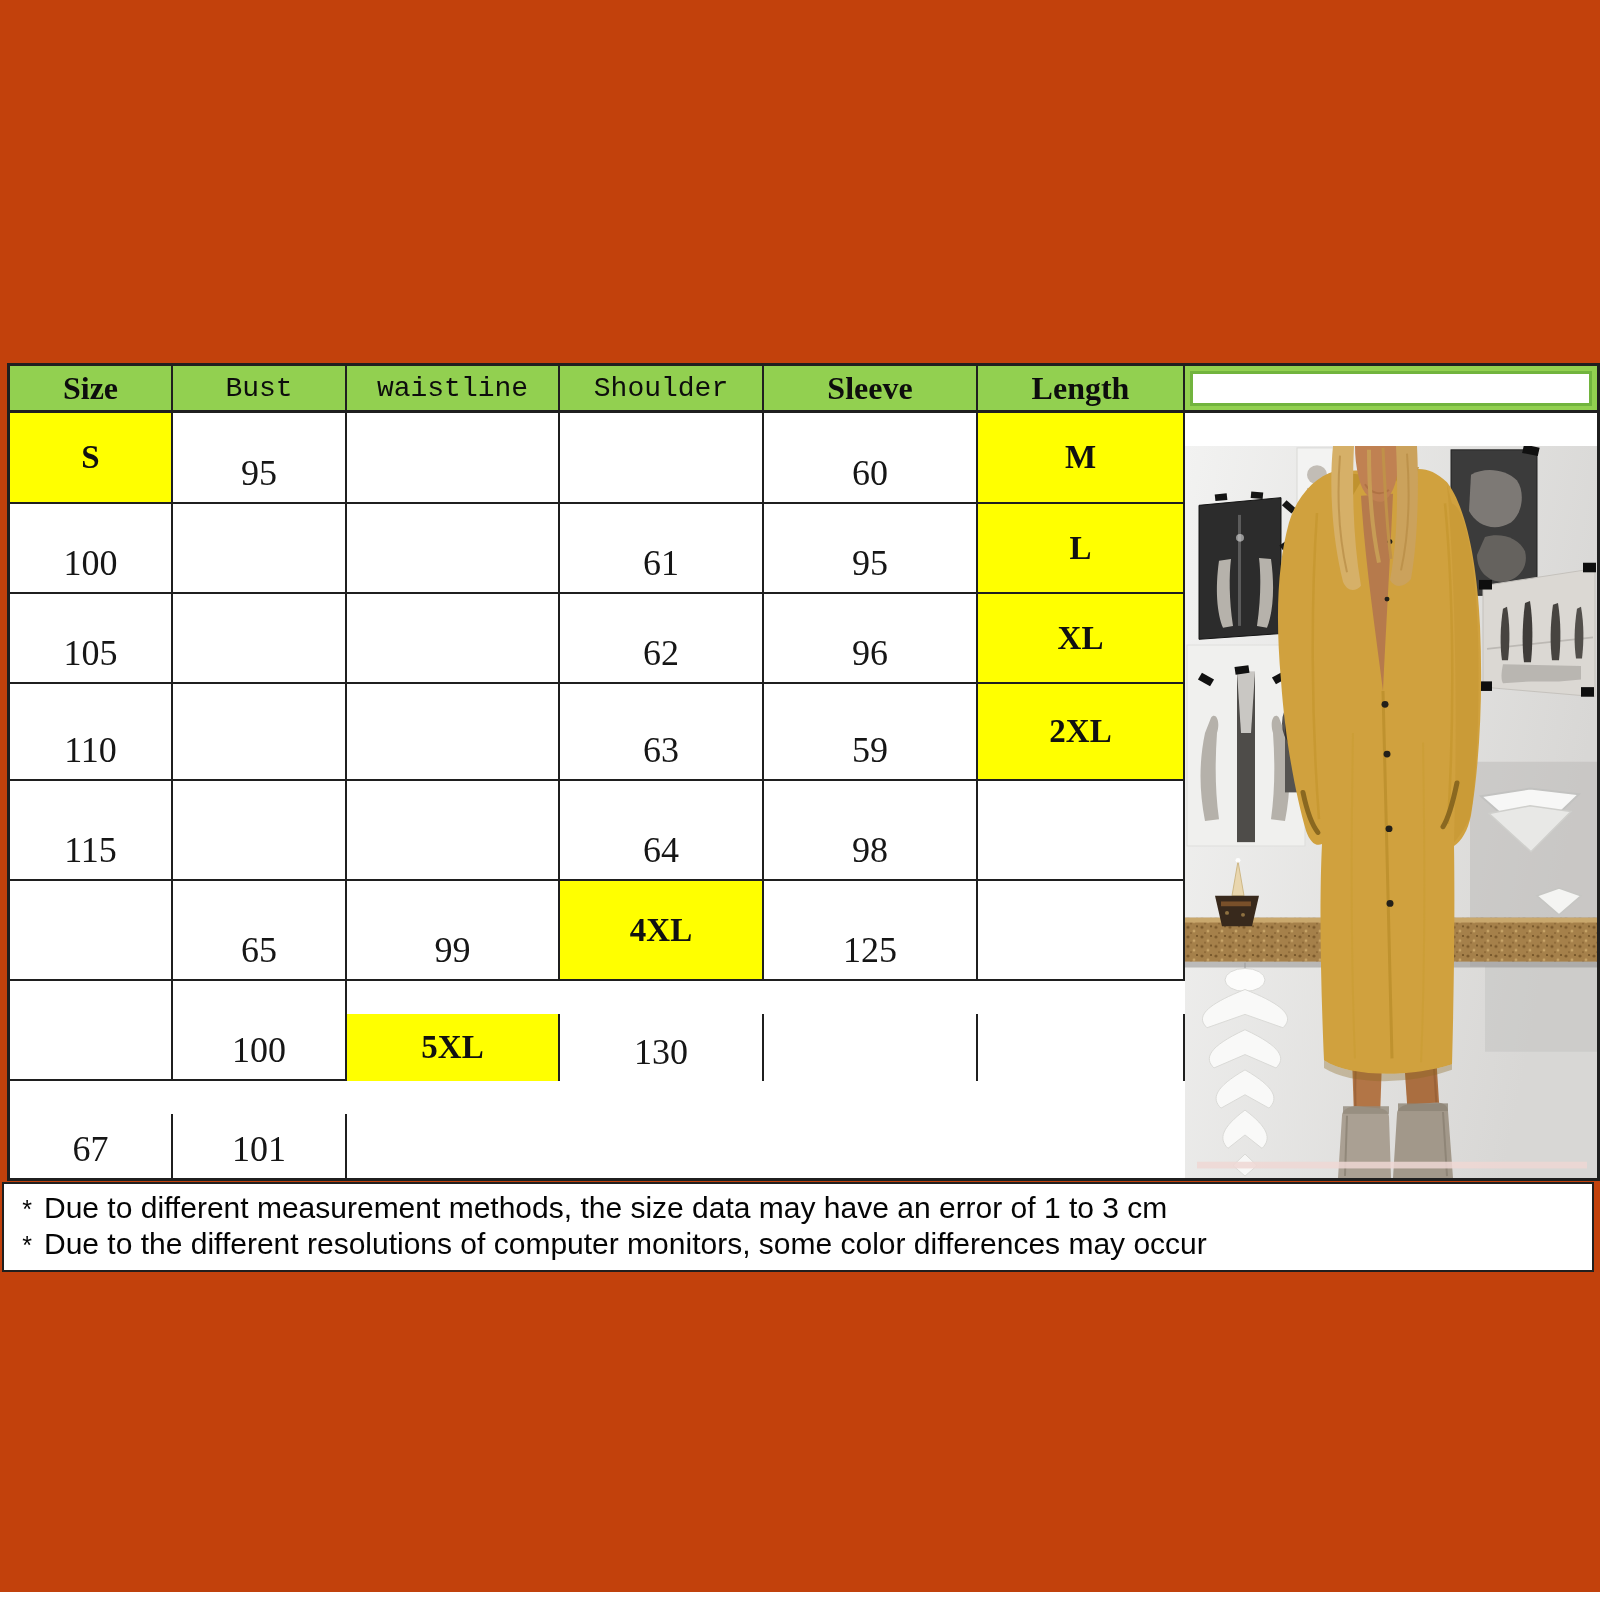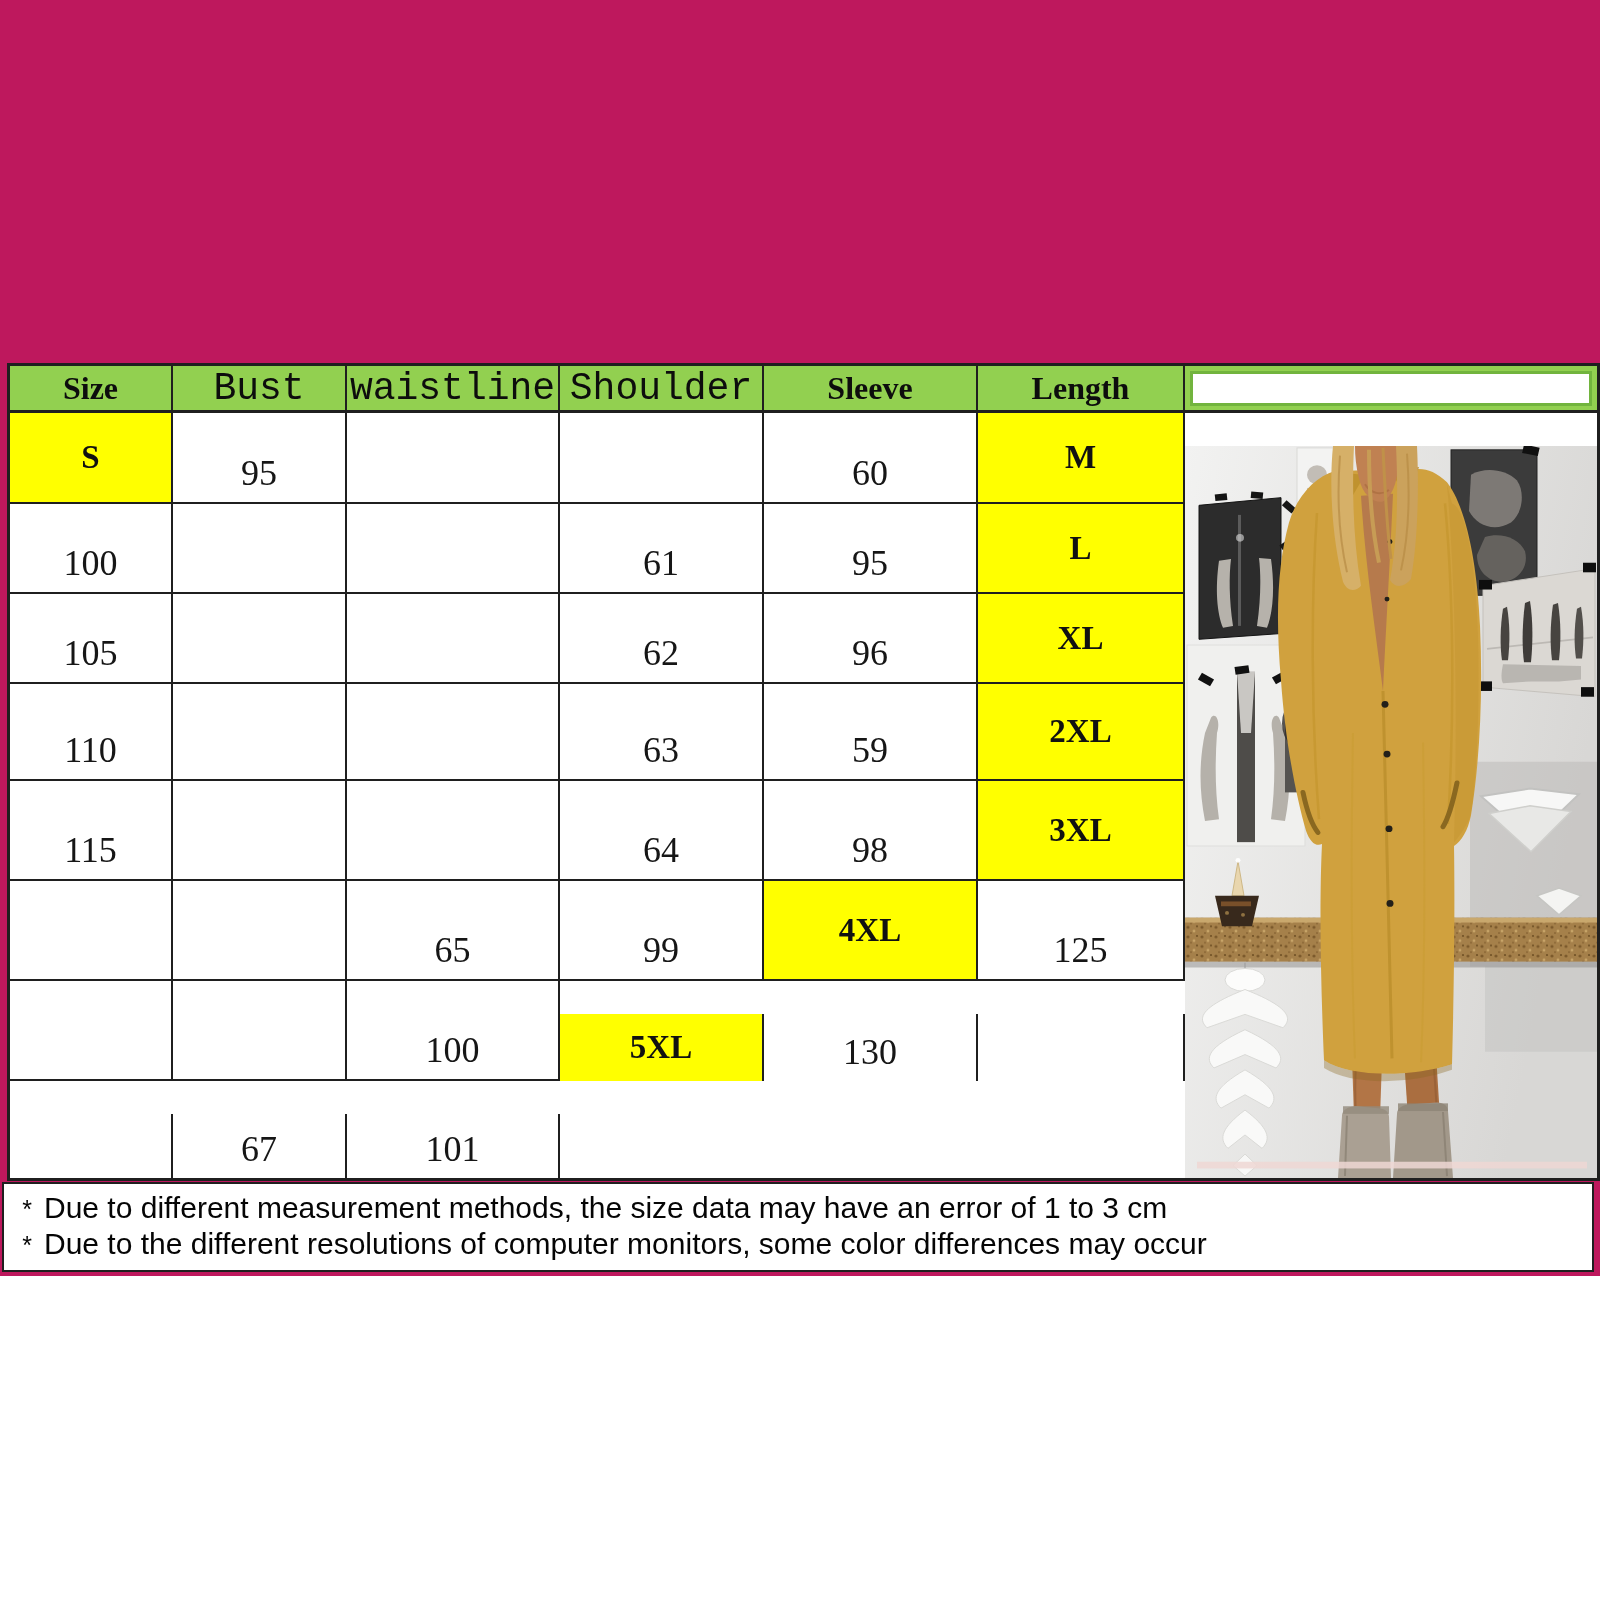--- a/index.html
+++ b/index.html
@@ -1,31 +1,31 @@
 <!DOCTYPE html>
 <html><head>
 <meta charset="utf-8">
 <style>
   html,body{margin:0;padding:0;background:#ffffff;}
-  .canvas{position:relative;width:1600px;height:1276px;background:#be185d;overflow:hidden;
+  .canvas{position:relative;width:1600px;height:1592px;background:#c2410c;overflow:hidden;
           font-family:"Liberation Serif",serif;}
 
   
   .size-table{
     position:absolute;left:7px;top:363px;
     display:grid;
     grid-template-columns:163px 174px 213px 204px 214px 207px 412px;
     grid-template-rows:47px 91px 90px 90px 97px 100px 100px 100px 97px;
     border:3px solid #1f1f1f;background:#ffffff;
   }
   .c{box-sizing:border-box;border-right:2px solid #1f1f1f;border-bottom:2px solid #1f1f1f;
      display:flex;align-items:center;justify-content:center;overflow:hidden;}
   .hdr{background:#92d050;border-bottom:3px solid #1f1f1f;color:#0d0d0d;}
   .hdr-b{font-weight:bold;font-size:32px;}
-  .hdr-m{font-family:"Liberation Mono",monospace;font-size:38px;letter-spacing:0px;text-align:right;}
+  .hdr-m{font-family:"Liberation Mono",monospace;font-size:28px;letter-spacing:0px;text-align:right;}
   .size{background:#ffff00;font-weight:bold;font-size:33px;color:#111;}
   .val{font-size:36px;color:#161616;align-items:flex-end;padding-bottom:8px;}
   .no-r{border-right:none;}
   .no-b{border-bottom:none;margin-top:33px;}
   .photo-h{position:relative;background:#92d050;border-right:none;padding:0;}
   .photo-h .inner{position:absolute;left:5px;right:5px;top:5px;bottom:4px;background:#ffffff;
                   border:3px solid #72b43e;}
   .photo-cell{grid-column:7;grid-row:2 / span 8;border:none;padding:0;position:relative;
               align-items:stretch;justify-content:stretch;}
   .photo-cell svg{display:block;width:100%;height:100%;}
@@ -260,21 +260,20 @@
     <div class="c val">63</div>
     <div class="c val">59</div>
 
     <div class="c size">2XL</div>
     <div class="c val">115</div>
     <div class="c val"></div>
     <div class="c val"></div>
     <div class="c val">64</div>
     <div class="c val">98</div>
 
-    <div class="c size">3XL</div>
     <div class="c val"></div>
     <div class="c val"></div>
     <div class="c val">65</div>
     <div class="c val">99</div>
 
     <div class="c size">4XL</div>
     <div class="c val">125</div>
     <div class="c val"></div>
     <div class="c val"></div>
     <div class="c val">100</div>

